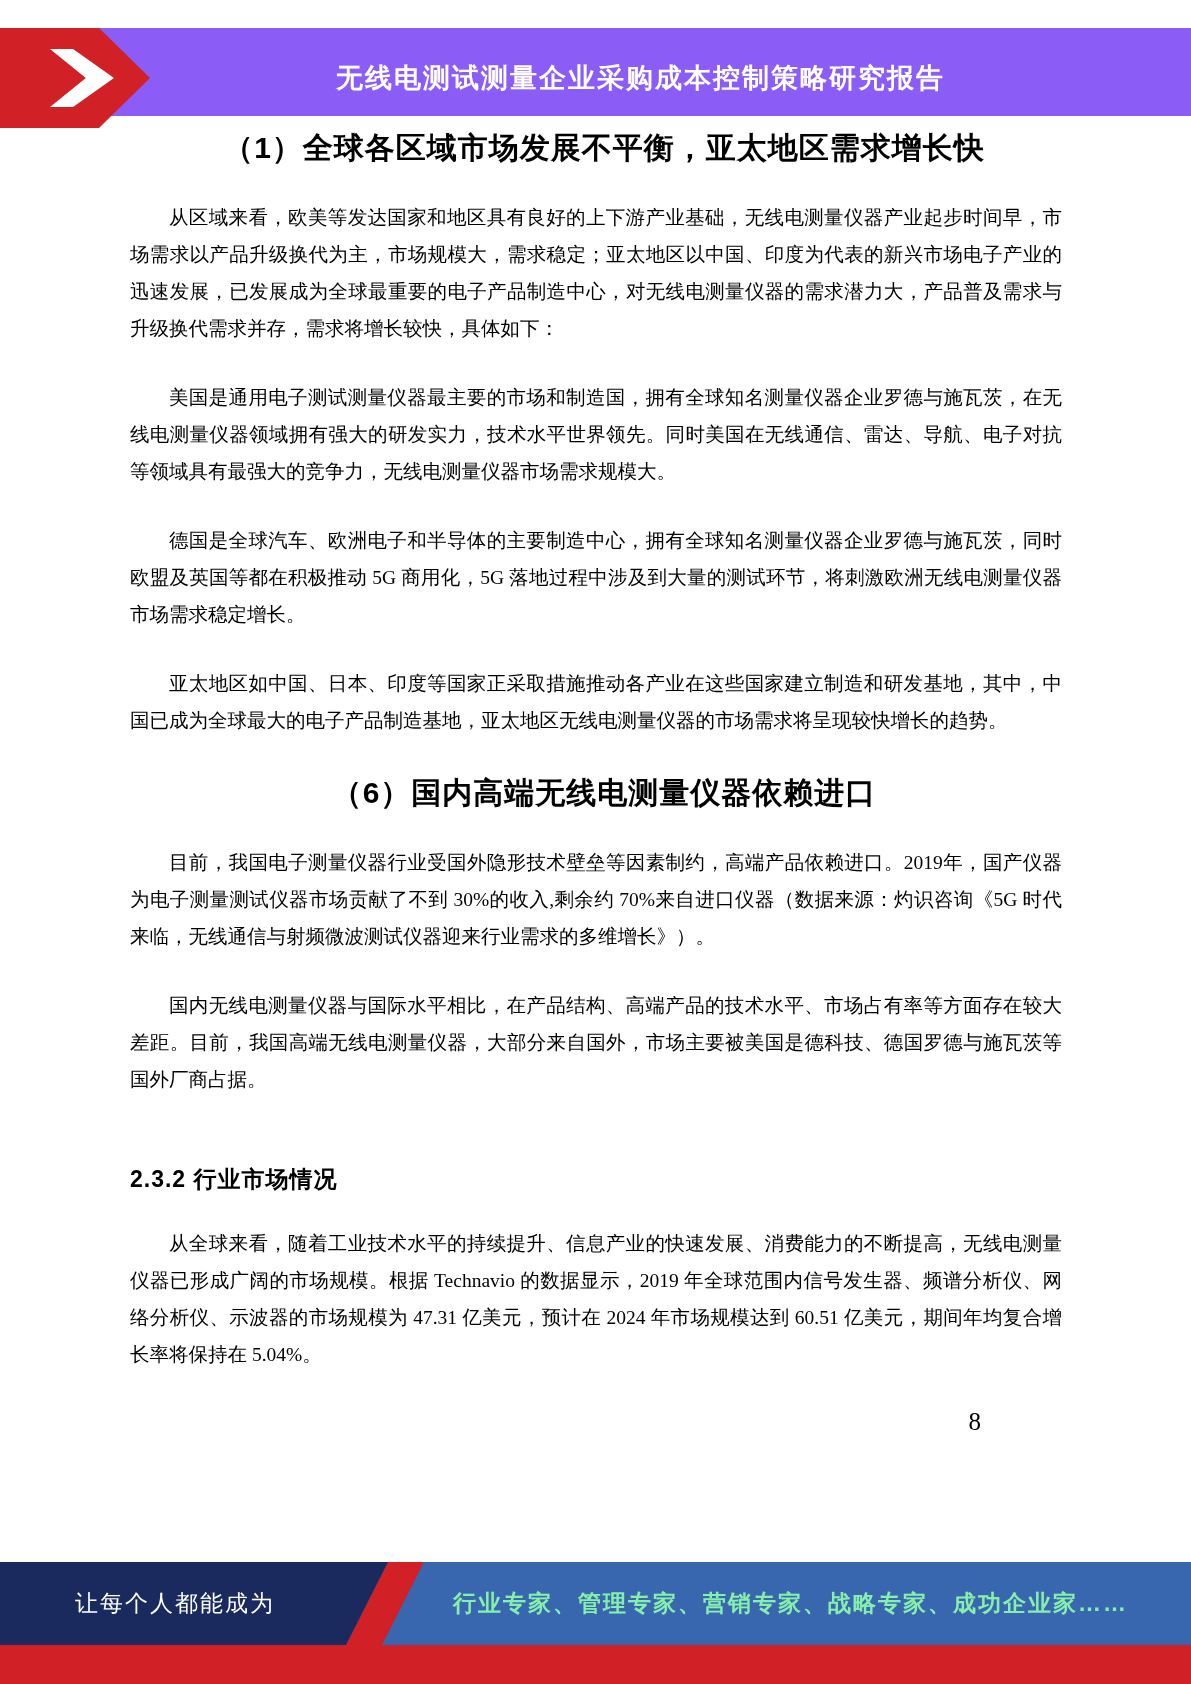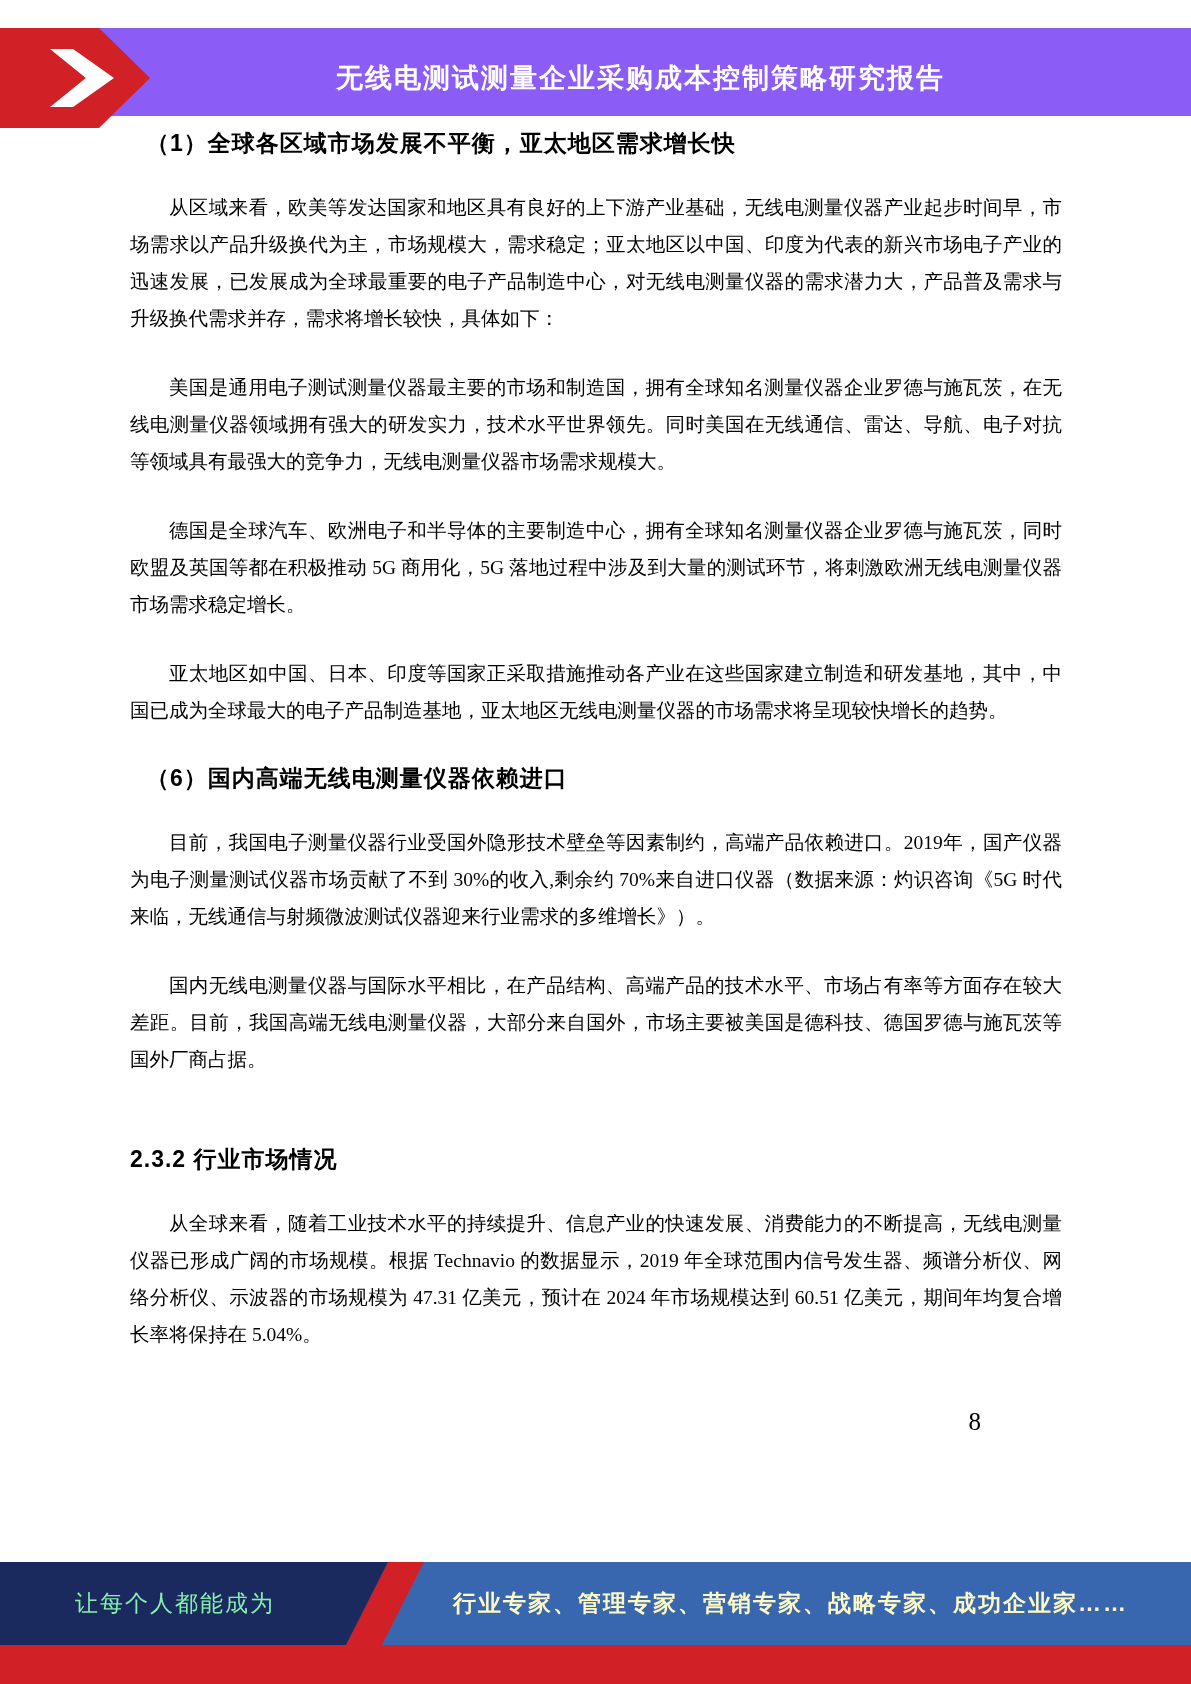--- a/index.html
+++ b/index.html
@@ -45,23 +45,24 @@
 
   
   .content {
     position: absolute; top: 116px; left: 130px; width: 932px;
     color: #000;
   }
   .blk { margin: 0; }
   .heading-paren {
     font-family: "Liberation Sans", sans-serif;
     font-weight: bold;
-    font-size: 23px;
+    font-size: 30px;
     margin: 12px 0 30px 16px;
     letter-spacing: 1px;
+    text-align: center;
   }
   .blk.heading-paren ~ .blk.heading-paren { margin-top: 34px; }
   .heading-num {
     font-family: "Liberation Sans", sans-serif;
     font-weight: bold;
     font-size: 23px;
     margin: 66px 0 30px 0;
     letter-spacing: 1px;
   }
   .paragraph {
@@ -94,29 +95,29 @@
   .footer-navy {
     position: absolute; left: 0; top: 0;
     width: 400px; height: 83px;
     background: #1a2a5e;
     clip-path: polygon(0 0, 388px 0, 346px 83px, 0 83px);
   }
   .footer-left-text {
     position: absolute; left: 0; top: 0;
     width: 350px; height: 83px;
     display: flex; align-items: center; justify-content: center;
-    color: #86efac;
+    color: #ffffff;
     font-family: "Liberation Sans", sans-serif;
     font-size: 23px;
     letter-spacing: 2px;
   }
   .footer-right-text {
     position: absolute; left: 430px; right: 40px; top: 0; height: 83px;
     display: flex; align-items: center; justify-content: center;
-    color: #fef9c3;
+    color: #86efac;
     font-family: "Liberation Sans", sans-serif;
     font-weight: bold;
     font-size: 23px;
     letter-spacing: 2px;
     white-space: nowrap;
   }
   .footer-strip {
     position: absolute; left: 0; top: 1645px;
     width: 1191px; height: 39px;
     background: #d22027;

